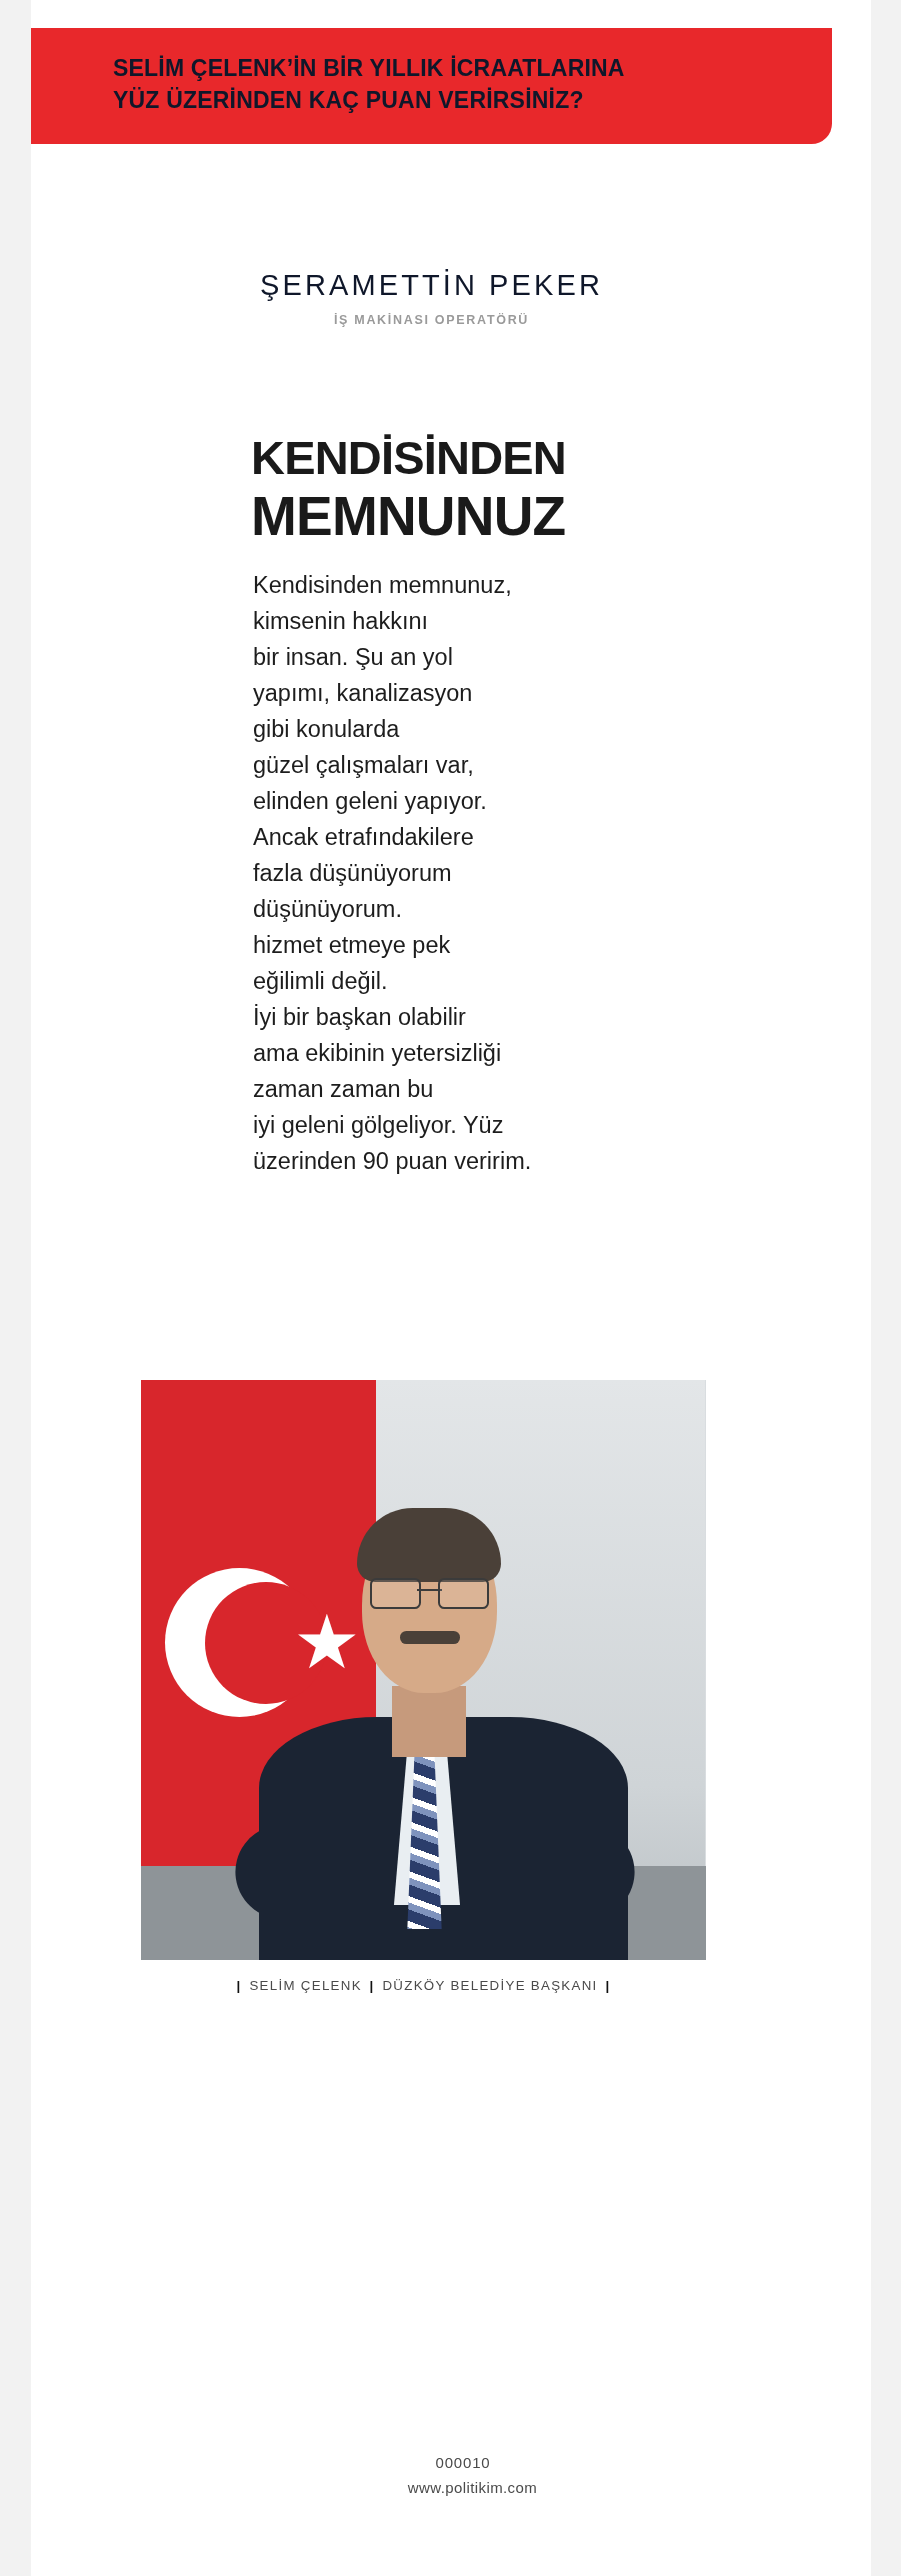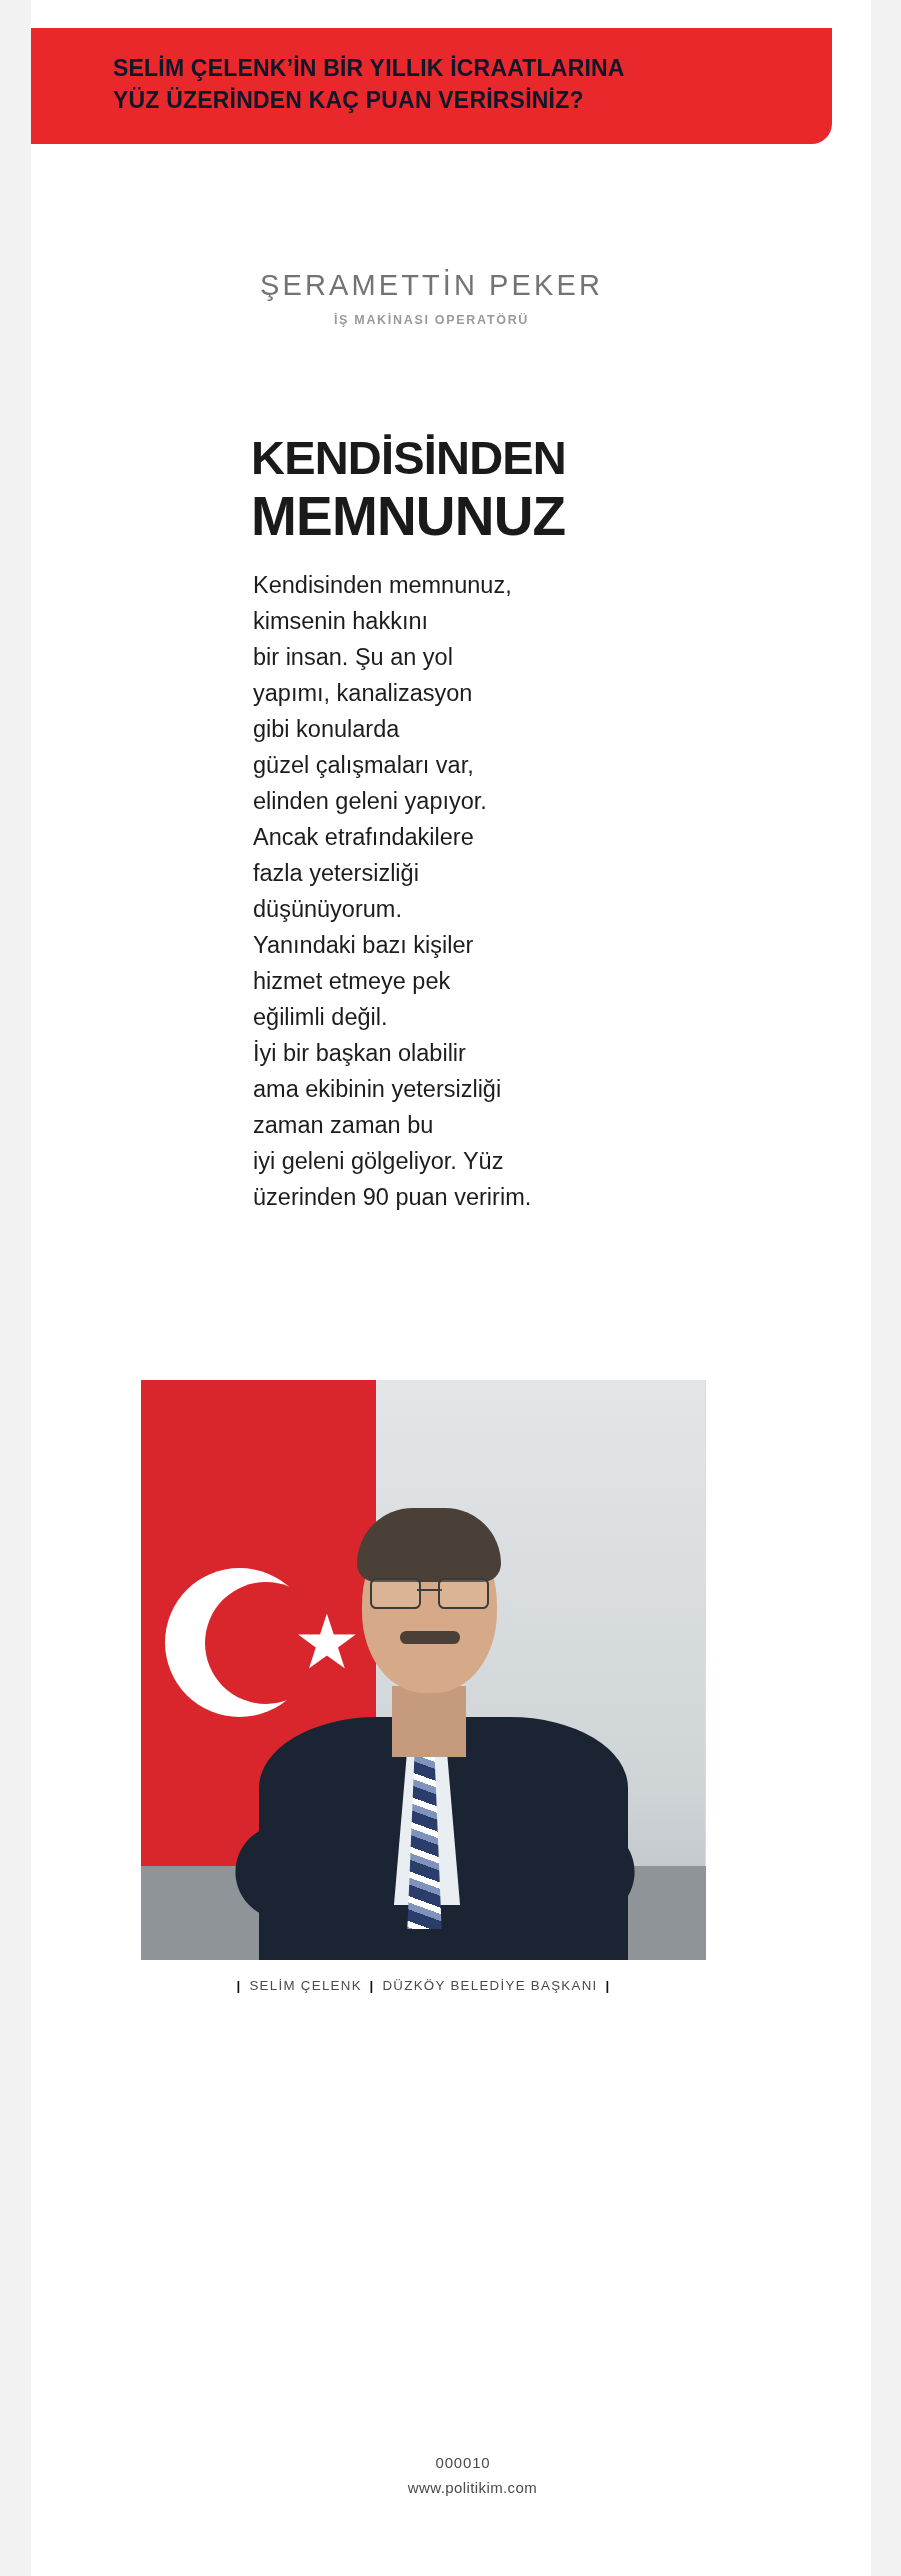--- a/index.html
+++ b/index.html
@@ -75,21 +75,21 @@
   }
 
   .person-name {
     position: absolute;
     left: 0;
     top: 125px;
     width: 801px;
     text-align: center;
     font-size: 29px;
     letter-spacing: 3.1px;
-    color: #737373;
+    color: #0f172a;
     font-weight: normal;
   }
   .person-role {
     position: absolute;
     left: 0;
     top: 169px;
     width: 801px;
     text-align: center;
     font-size: 12.5px;
     letter-spacing: 1.7px;
@@ -379,23 +379,22 @@
 
     <div class="body-copy">
       <p>Kendisinden memnunuz,</p>
       <p>kimsenin hakkını</p>
       <p>bir insan. Şu an yol</p>
       <p>yapımı, kanalizasyon</p>
       <p>gibi konularda</p>
       <p>güzel çalışmaları var,</p>
       <p>elinden geleni yapıyor.</p>
       <p>Ancak etrafındakilere</p>
-      <p>fazla yetersizliği</p>
+      <p>fazla düşünüyorum</p>
       <p>düşünüyorum.</p>
-      <p>Yanındaki bazı kişiler</p>
       <p>hizmet etmeye pek</p>
       <p>eğilimli değil.</p>
       <p>İyi bir başkan olabilir</p>
       <p>ama ekibinin yetersizliği</p>
       <p>zaman zaman bu</p>
       <p>iyi geleni gölgeliyor. Yüz</p>
       <p>üzerinden 90 puan veririm.</p>
     </div>
   </div>
 

